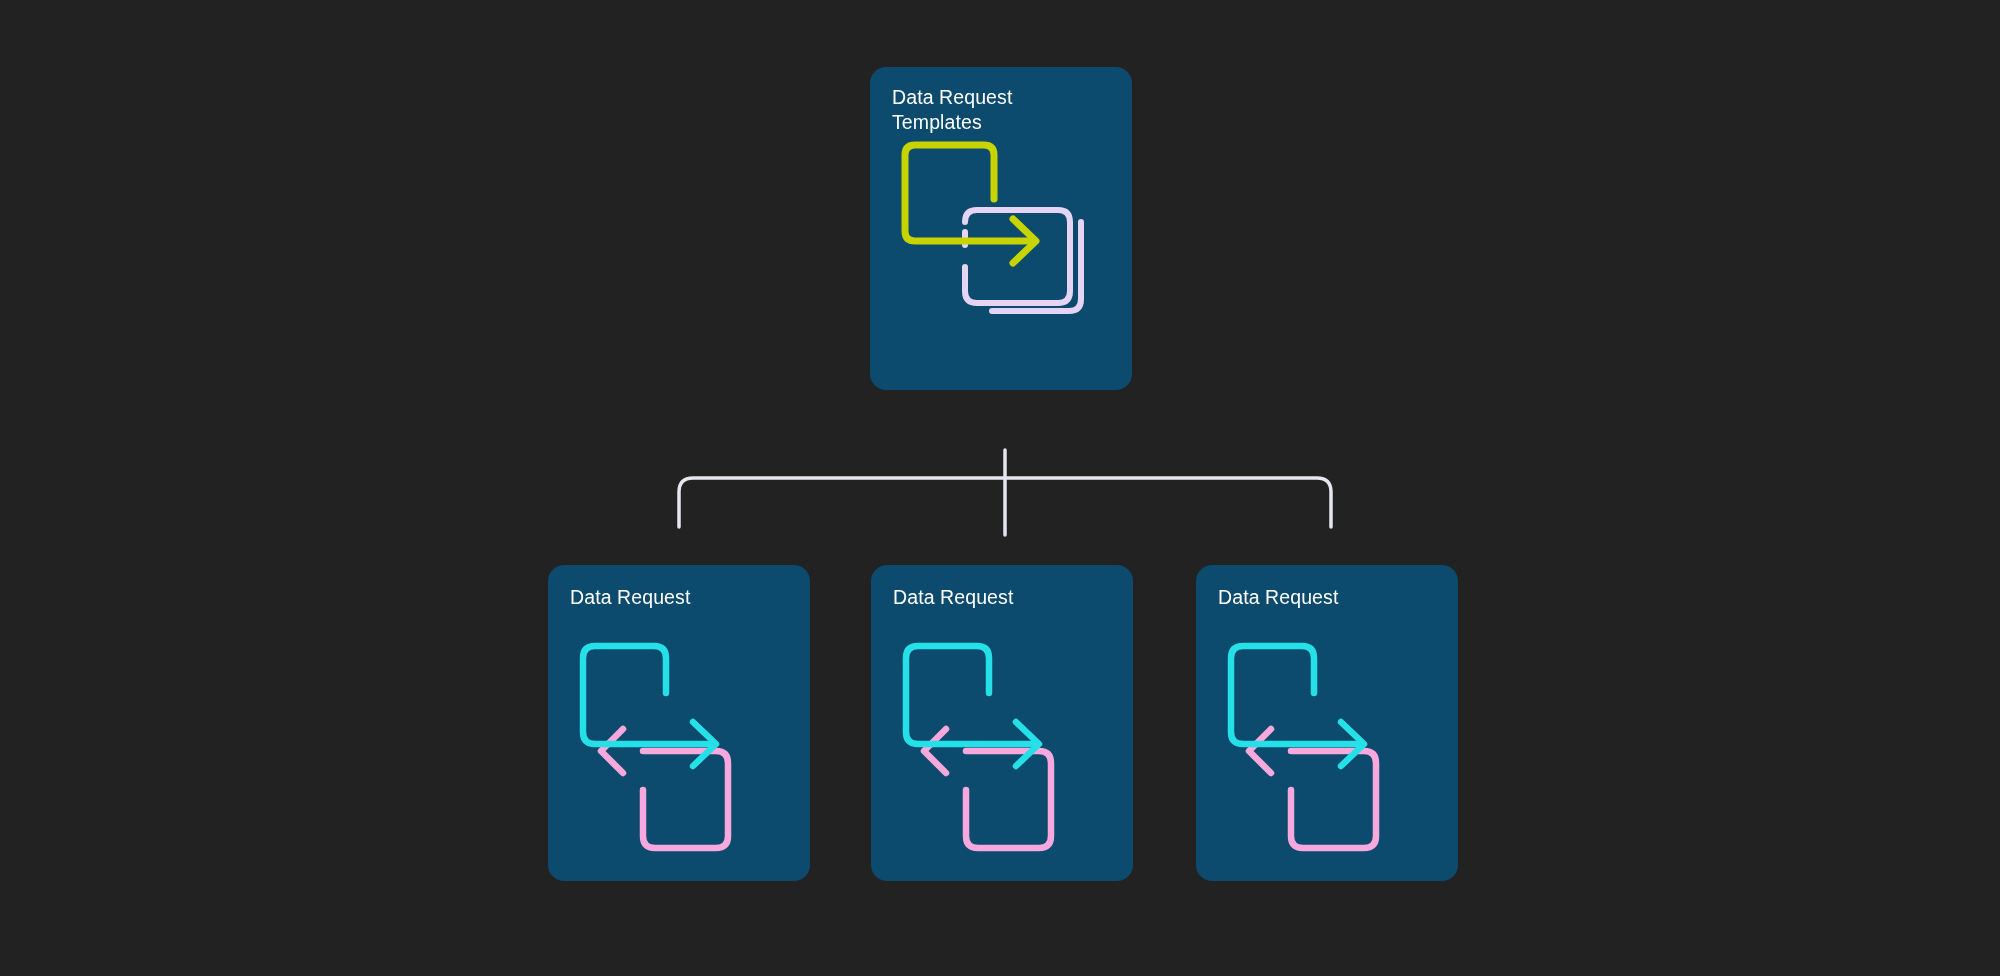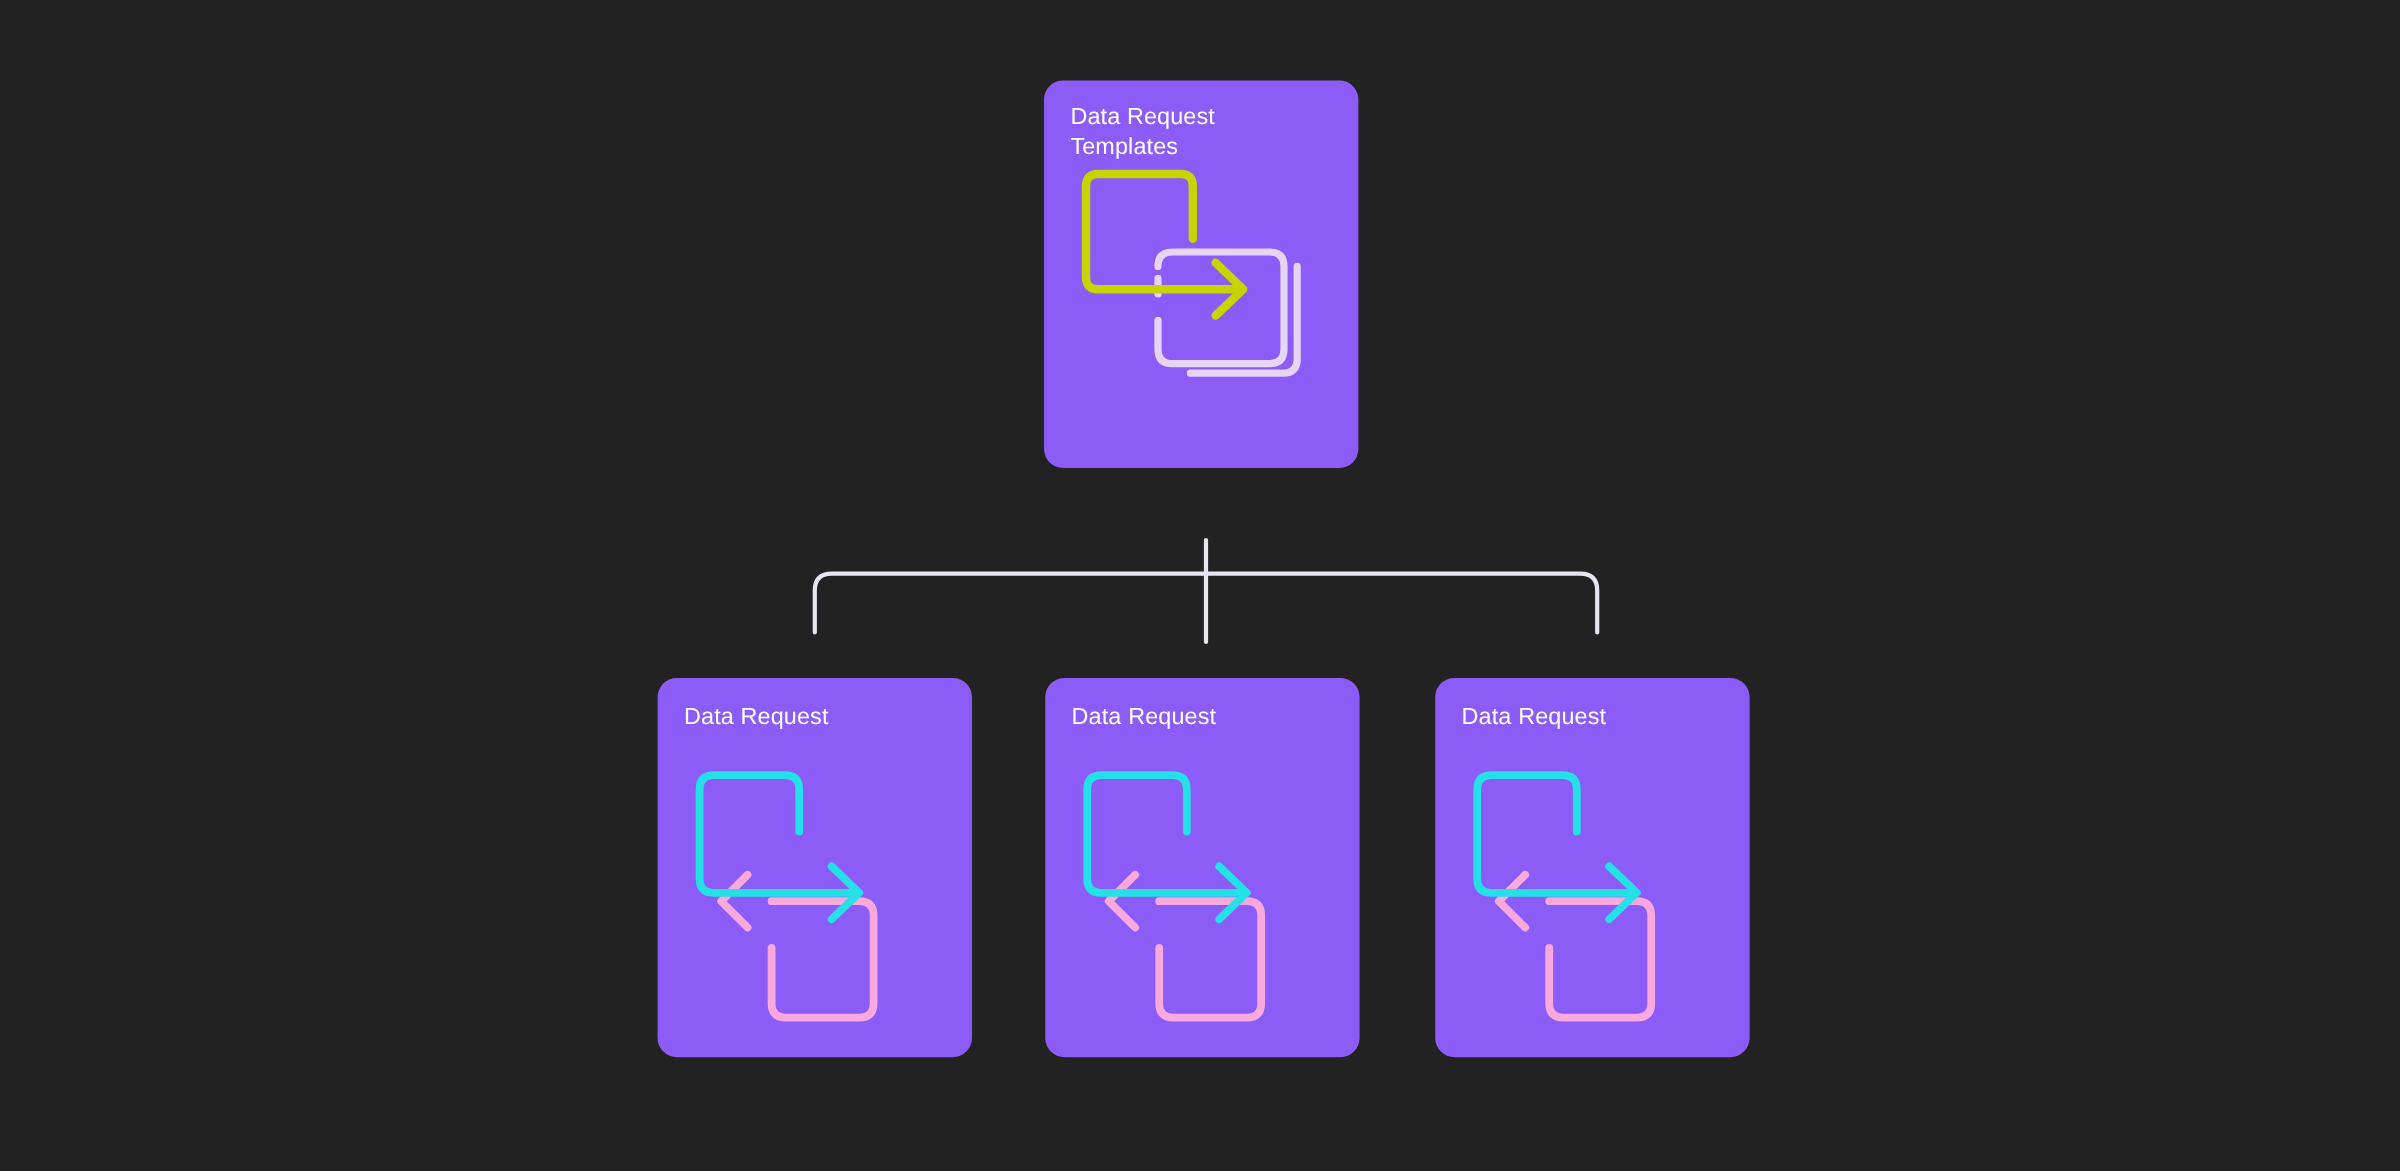--- a/index.html
+++ b/index.html
@@ -16,21 +16,21 @@
   #canvas {
     position: relative;
     width: 2000px;
     height: 976px;
     background: #222222;
   }
 
   
   .card {
     position: absolute;
-    background: #8b5cf6;
+    background: #0c4a6e;
     border-radius: 16px;
     box-sizing: border-box;
   }
   .card-title {
     position: absolute;
     left: 22px;
     top: 16px;
     color: #FFFFFF;
     font-family: "Liberation Sans", sans-serif;
     font-size: 19.5px;

